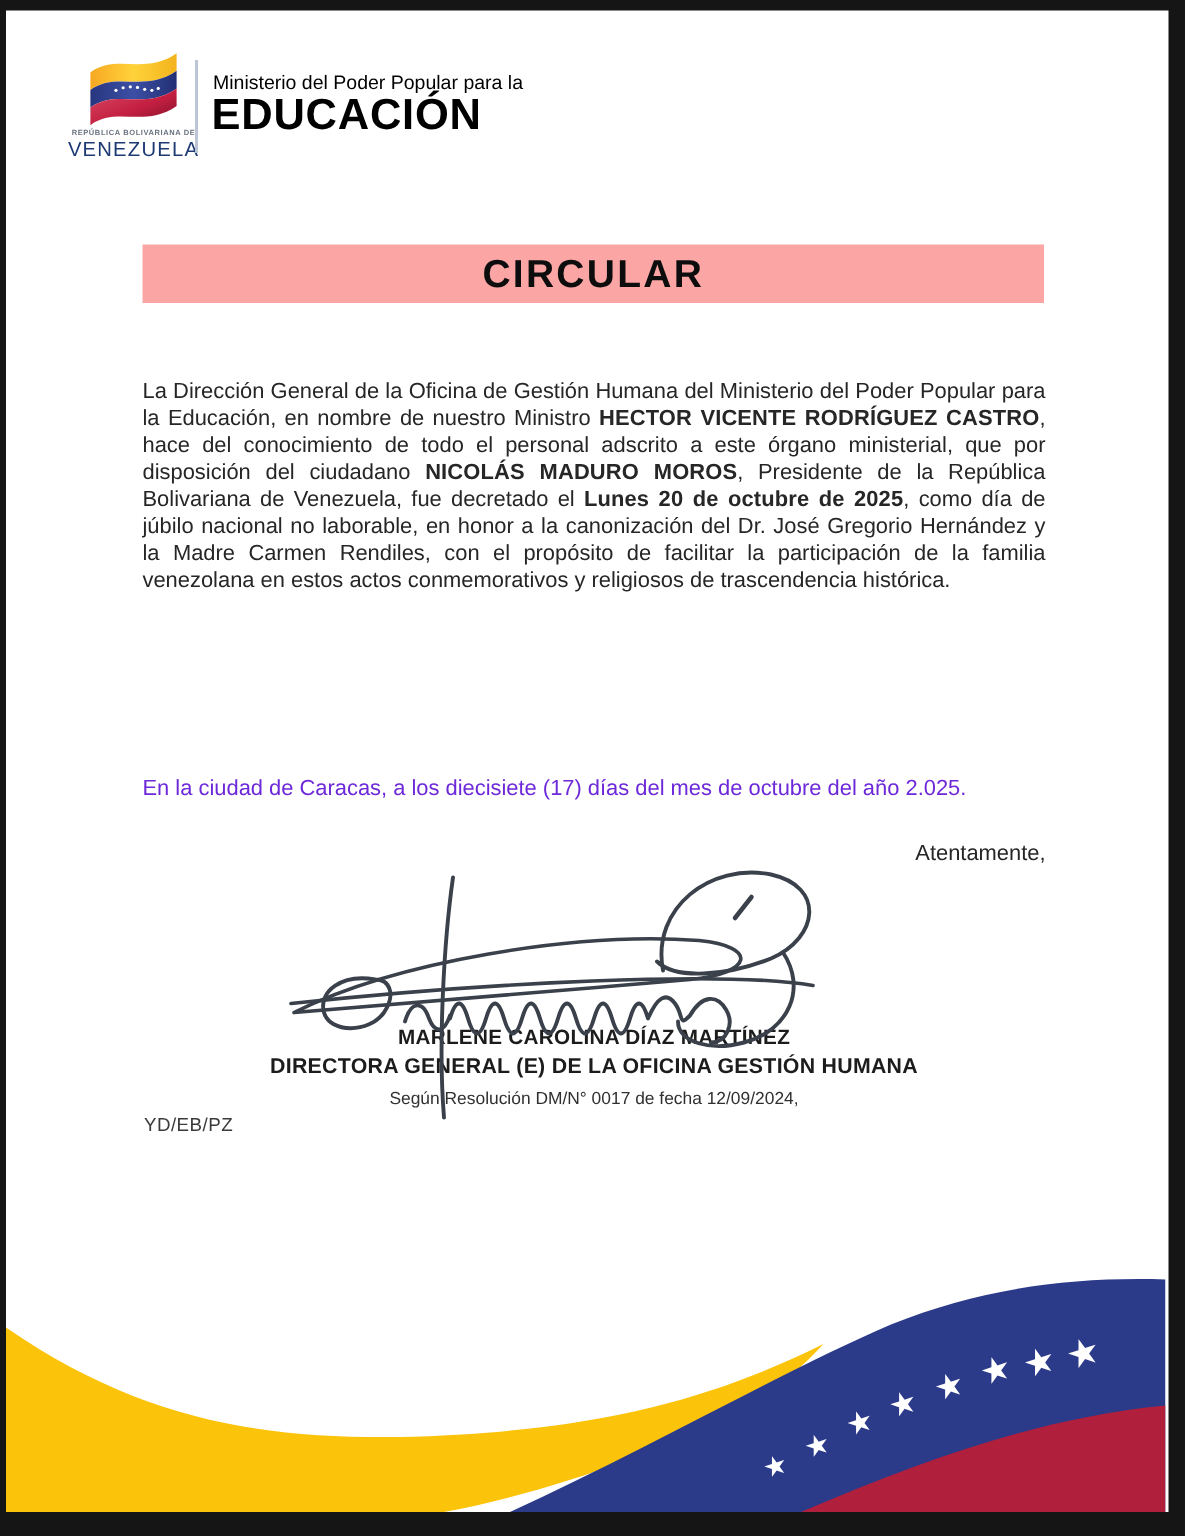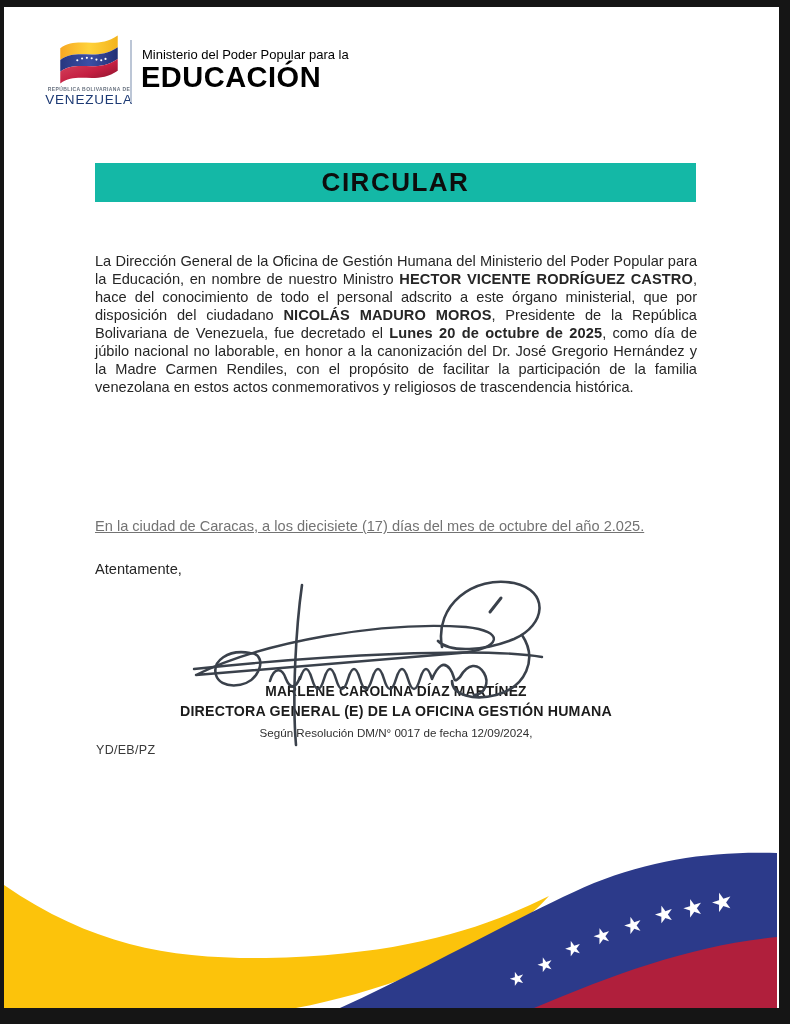--- a/index.html
+++ b/index.html
@@ -33,40 +33,40 @@
     position:absolute;left:138px;top:40px;
     font-size:13px;color:#000000;
   }
   .ministry-line2{
     position:absolute;left:137px;top:54px;
     font-size:29px;font-weight:bold;letter-spacing:.5px;color:#000000;
   }
   
   .banner{
     position:absolute;left:91px;top:156px;width:601px;height:39px;
-    background:#14b8a6;
+    background:#fca5a5;
     display:flex;align-items:center;justify-content:center;
   }
   .banner span{
     font-size:26px;font-weight:bold;letter-spacing:1.5px;color:#0d0d0d;
   }
   
   .para{
     position:absolute;left:91px;top:245px;width:602px;
     font-size:14.6px;line-height:18px;color:#262626;
     text-align:justify;
   }
   .para b{letter-spacing:.1px;}
   .date-line{
     position:absolute;left:91px;top:506px;width:602px;
-    font-size:14.6px;line-height:26px;color:#737373;text-decoration:underline;
+    font-size:14.6px;line-height:26px;color:#6d28d9;
   }
   .closing{
     position:absolute;left:91px;top:554px;width:602px;
-    font-size:14.6px;color:#262626;text-align:left;
+    font-size:14.6px;color:#262626;text-align:right;
   }
   .signature-svg{
     position:absolute;left:180px;top:560px;z-index:3;pointer-events:none;
   }
   .sign-block{
     position:absolute;left:91px;top:677px;width:602px;
     text-align:center;color:#1c1c1c;
   }
   .sign-name{font-size:13.8px;font-weight:bold;letter-spacing:.2px;}
   .sign-title{font-size:14.2px;font-weight:bold;margin-top:4px;letter-spacing:.2px;}

